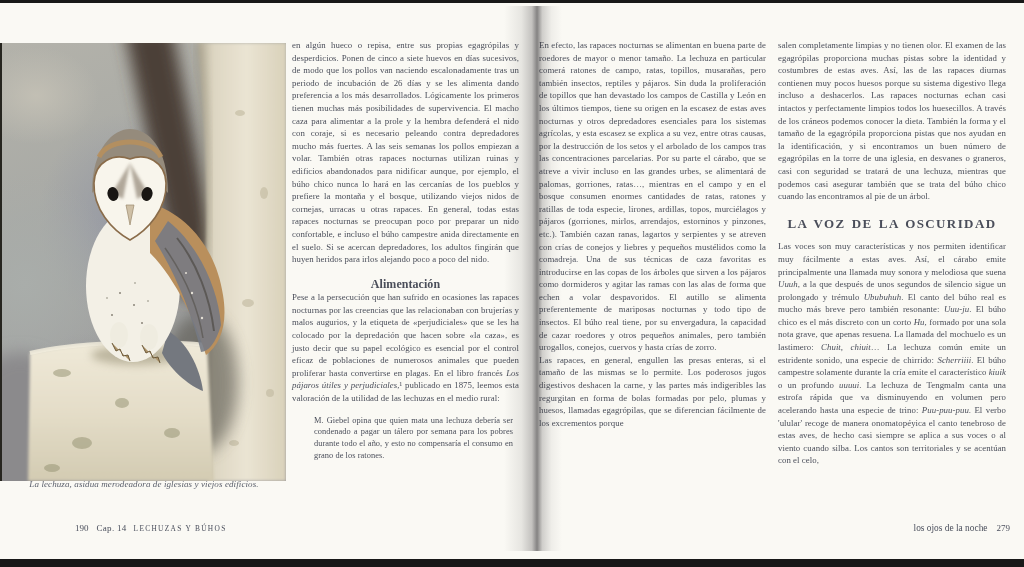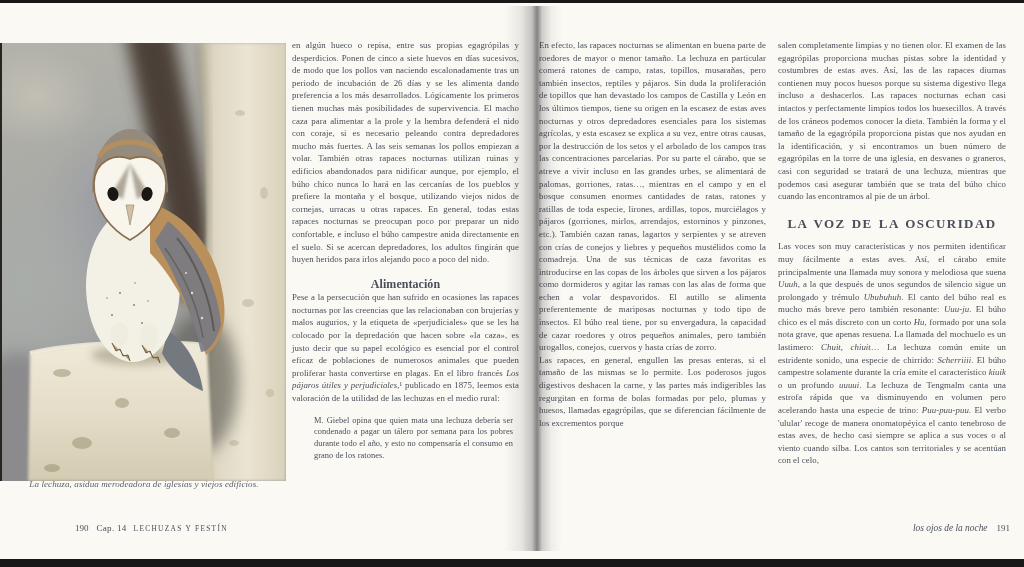--- a/index.html
+++ b/index.html
@@ -45,21 +45,21 @@
               rgba(35,33,36,0.55) 57%, rgba(55,52,55,0.22) 66%,
               rgba(60,58,60,0.06) 82%, rgba(60,58,60,0) 100%); }
 
   
   .footer { position:absolute; top:520px; color:#4a4f5c; font-size:9px; white-space:nowrap; }
   .footer-left { left:75px; }
   .footer-left .pagenum { margin-right:8px; }
   .footer-left .chapter { margin-right:7px; letter-spacing:0.3px; }
   .footer-left .smallcaps { font-size:7.4px; letter-spacing:1.3px; }
   .footer-right { right:14px; text-align:right; }
-  .footer-right .sectitle { font-style:italic; font-size:9.4px; margin-right:9px;margin-top:32px; }
+  .footer-right .sectitle { font-size:9.4px; margin-right:9px;margin-top:32px; }
 </style>
 </head>
 <body>
 
 <div class="stage">
   <div class="spread">
 
     <section>
       <figure class="photo">
         <svg viewBox="0 0 284 438" preserveAspectRatio="none">
@@ -163,35 +163,35 @@
       <div class="caption">La lechuza, asidua merodeadora de iglesias y viejos edificios.</div>
 
       <div class="col col-left" lang="es">
           <div class="blk blk-paragraph">en algún hueco o repisa, entre sus propias egagrópilas y desperdicios. Ponen de cinco a siete huevos en días sucesivos, de modo que los pollos van naciendo escalonadamente tras un periodo de incubación de 26 días y se les alimenta dando preferencia a los más desarrollados. Lógicamente los primeros tienen muchas más posibilidades de supervivencia. El macho caza para alimentar a la prole y la hembra defenderá el nido con coraje, si es necesario peleando contra depredadores mucho más fuertes. A las seis semanas los pollos empiezan a volar. También otras rapaces nocturnas utilizan ruinas y edificios abandonados para nidificar aunque, por ejemplo, el búho chico nunca lo hará en las cercanías de los pueblos y prefiere la montaña y el bosque, utilizando viejos nidos de cornejas, urracas u otras rapaces. En general, todas estas rapaces nocturnas se preocupan poco por preparar un nido confortable, e incluso el búho campestre anida directamente en el suelo. Si se acercan depredadores, los adultos fingirán que huyen heridos para irlos alejando poco a poco del nido.</div>
           <div class="blk blk-subheading">Alimentación</div>
           <div class="blk blk-paragraph">Pese a la persecución que han sufrido en ocasiones las rapaces nocturnas por las creencias que las relacionaban con brujerías y malos augurios, y la etiqueta de «perjudiciales» que se les ha colocado por la depredación que hacen sobre «la caza», es justo decir que su papel ecológico es esencial por el control eficaz de poblaciones de numerosos animales que pueden proliferar hasta convertirse en plagas. En el libro francés <i>Los pájaros útiles y perjudiciales</i>,¹ publicado en 1875, leemos esta valoración de la utilidad de las lechuzas en el medio rural:</div>
           <div class="blk blk-quote">M. Giebel opina que quien mata una lechuza debería ser condenado a pagar un tálero por semana para los pobres durante todo el año, y esto no compensaría el consumo en grano de los ratones.</div>
         </div>
 
       <div class="footer footer-left">
-        <span class="pagenum">190</span><span class="chapter">Cap. 14</span><span class="smallcaps">LECHUZAS Y FESTÍN</span>
+        <span class="pagenum">190</span><span class="chapter">Cap. 14</span><span class="smallcaps">LECHUZAS Y BÚHOS</span>
       </div>
     </section>
 
     <section>
       <div class="col col-r1" lang="es">
           <div class="blk blk-paragraph">En efecto, las rapaces nocturnas se alimentan en buena parte de roedores de mayor o menor tamaño. La lechuza en particular comerá ratones de campo, ratas, topillos, musarañas, pero también insectos, reptiles y pájaros. Sin duda la proliferación de topillos que han devastado los campos de Castilla y León en los últimos tiempos, tiene su origen en la escasez de estas aves nocturnas y otros depredadores esenciales para los sistemas agrícolas, y esta escasez se explica a su vez, entre otras causas, por la destrucción de los setos y el arbolado de los campos tras las concentraciones parcelarias. Por su parte el cárabo, que se atreve a vivir incluso en las grandes urbes, se alimentará de palomas, gorriones, ratas…, mientras en el campo y en el bosque consumen enormes cantidades de ratas, ratones y ratillas de toda especie, lirones, ardillas, topos, murciélagos y pájaros (gorriones, mirlos, arrendajos, estorninos y pinzones, etc.). También cazan ranas, lagartos y serpientes y se atreven con crías de conejos y liebres y pequeños mustélidos como la comadreja. Una de sus técnicas de caza favoritas es introducirse en las copas de los árboles que sirven a los pájaros como dormideros y agitar las ramas con las alas de forma que echen a volar despavoridos. El autillo se alimenta preferentemente de mariposas nocturnas y todo tipo de insectos. El búho real tiene, por su envergadura, la capacidad de cazar roedores y otros pequeños animales, pero también urogallos, conejos, cuervos y hasta crías de zorro.</div>
           <div class="blk blk-paragraph">Las rapaces, en general, engullen las presas enteras, si el tamaño de las mismas se lo permite. Los poderosos jugos digestivos deshacen la carne, y las partes más indigeribles las regurgitan en forma de bolas formadas por pelo, plumas y huesos, llamadas egagrópilas, que se diferencian fácilmente de los excrementos porque</div>
         </div>
       <div class="col col-r2" lang="es">
           <div class="blk blk-paragraph">salen completamente limpias y no tienen olor. El examen de las egagrópilas proporciona muchas pistas sobre la identidad y costumbres de estas aves. Así, las de las rapaces diurnas contienen muy pocos huesos porque su sistema digestivo llega incluso a deshacerlos. Las rapaces nocturnas echan casi intactos y perfectamente limpios todos los huesecillos. A través de los cráneos podemos conocer la dieta. También la forma y el tamaño de la egagrópila proporciona pistas que nos ayudan en la identificación, y si encontramos un buen número de egagrópilas en la torre de una iglesia, en desvanes o graneros, casi con seguridad se tratará de una lechuza, mientras que podemos casi asegurar también que se trata del búho chico cuando las encontramos al pie de un árbol.</div>
           <div class="blk blk-heading">LA VOZ DE LA OSCURIDAD</div>
           <div class="blk blk-paragraph">Las voces son muy características y nos permiten identificar muy fácilmente a estas aves. Así, el cárabo emite principalmente una llamada muy sonora y melodiosa que suena <i>Uuuh</i>, a la que después de unos segundos de silencio sigue un prolongado y trémulo <i>Ububuhuh</i>. El canto del búho real es mucho más breve pero también resonante: <i>Uuu-ju</i>. El búho chico es el más discreto con un corto <i>Hu</i>, formado por una sola nota grave, que apenas resuena. La llamada del mochuelo es un lastimero: <i>Chuit, chiuit</i>… La lechuza común emite un estridente sonido, una especie de chirrido: <i>Scherriiii</i>. El búho campestre solamente durante la cría emite el característico <i>kiuik</i> o un profundo <i>uuuui</i>. La lechuza de Tengmalm canta una estrofa rápida que va disminuyendo en volumen pero acelerando hasta una especie de trino: <i>Puu-puu-puu</i>. El verbo 'ulular' recoge de manera onomatopéyica el canto tenebroso de estas aves, de hecho casi siempre se aplica a sus voces o al viento cuando silba. Los cantos son territoriales y se acentúan con el celo,</div>
         </div>
 
       <div class="footer footer-right">
-        <span class="sectitle">los ojos de la noche</span><span class="pagenum">191</span>
+        <span class="sectitle">los ojos de la noche</span><span class="pagenum">279</span>
       </div>
     </section>
 
     <div class="gutter"></div>
   </div>
 </div>
 
 </body></html>

